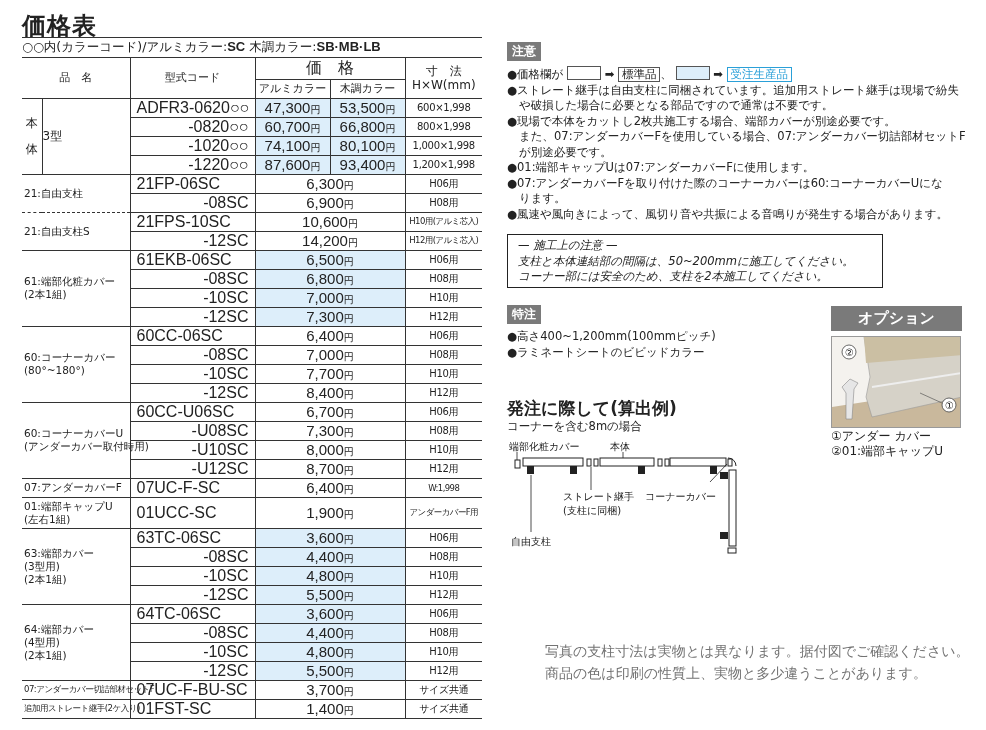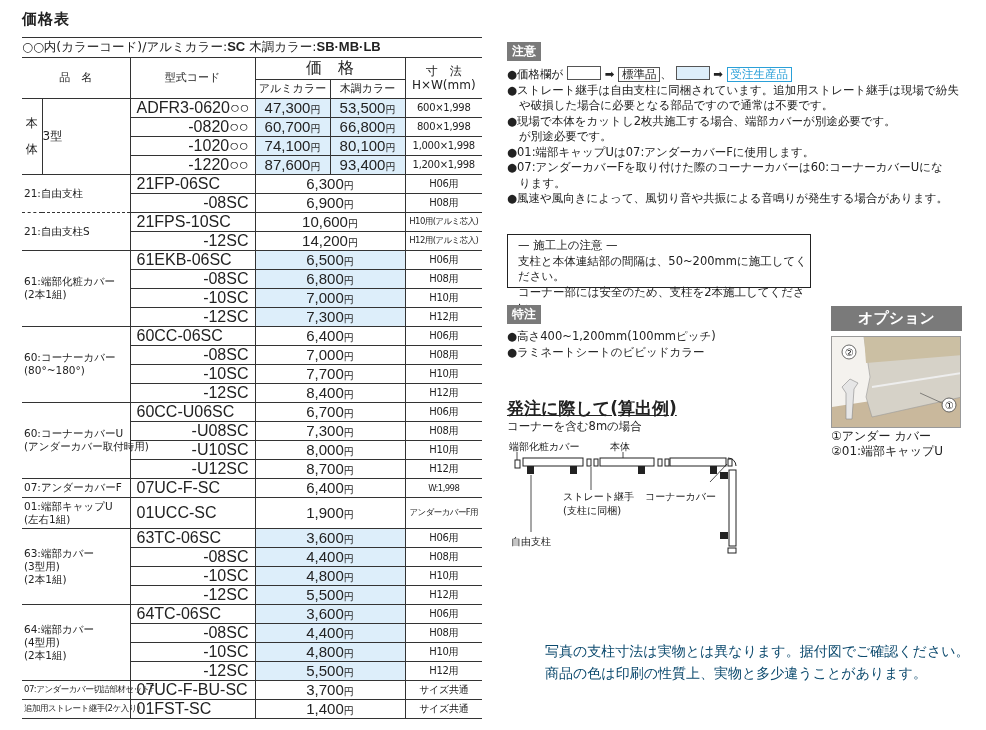--- a/index.html
+++ b/index.html
@@ -1,17 +1,17 @@
 <!DOCTYPE html>
 <html><head>
 <meta charset="utf-8">
 <style>
   html,body{margin:0;padding:0;background:#fff;}
   body{width:986px;height:730px;position:relative;overflow:hidden;font-family:"DejaVu Sans","Liberation Sans",sans-serif;color:#222;}
-  .title{position:absolute;left:22px;top:10px;font-size:15px;font-weight:bold;letter-spacing:1px;}
+  .title{position:absolute;left:22px;top:10px;font-size:24px;font-weight:bold;letter-spacing:1px;}
   .title-rule{position:absolute;left:22px;top:37px;width:460px;height:1px;background:#333;}
   .subtitle{position:absolute;left:22px;top:39px;font-size:12.5px;white-space:nowrap;}
   .subtitle b{font-family:"Liberation Sans",sans-serif;font-weight:bold;font-size:13px;}
   table.price{position:absolute;left:22px;top:57px;width:460px;border-collapse:collapse;table-layout:fixed;}
   table.price td, table.price th{border-bottom:1px solid #333;padding:0;height:17.5px;font-weight:normal;}
   .hdr th{font-size:11px;text-align:center;}
   .col-code{width:125px;}
   .col-alu{width:75px;}
   .col-wood{width:75px;}
   .col-size{width:77px;}
@@ -26,29 +26,29 @@
   .name.small{font-size:8.5px;letter-spacing:-0.5px;}
   .hontai{font-size:12px;text-align:center;width:20px;line-height:26px;}
 
   .note-tag{position:absolute;background:#7a7a7a;color:#fff;font-size:12px;font-weight:bold;padding:1px 5px;}
   .note-list{position:absolute;left:507px;font-size:11.5px;line-height:15.5px;}
   .note-list .ind{padding-left:12px;}
   .legend-box{display:inline-block;width:32px;height:12px;border:1px solid #555;vertical-align:-2px;background:#fff;}
   .legend-box.blue{background:#ddeefa;}
   .legend-label{display:inline-block;border:1px solid #555;padding:0 3px;line-height:13px;}
   .legend-label.cyan{color:#2aa0d8;border-color:#2aa0d8;}
-  .caution{position:absolute;left:507px;top:234px;width:304px;height:54px;border:1.5px solid #222;font-size:11.5px;line-height:15.5px;padding:3px 0 0 10px;box-sizing:border-box;}
+  .caution{position:absolute;left:507px;top:234px;width:376px;height:54px;border:1.5px solid #222;font-size:11.5px;line-height:15.5px;padding:3px 0 0 10px;box-sizing:border-box;font-style:italic;}
   .special{position:absolute;left:507px;top:329px;font-size:11.5px;line-height:15.5px;}
-  .section2{position:absolute;left:507px;top:397px;font-size:17px;font-weight:bold;text-decoration:underline;}
+  .section2{position:absolute;left:507px;top:397px;font-size:17px;font-weight:bold;}
   .section2-sub{position:absolute;left:507px;top:419px;font-size:11.5px;}
   .option-hdr{position:absolute;left:831px;top:306px;width:131px;height:25px;background:#7a7a7a;color:#fff;font-weight:bold;font-size:15px;text-align:center;line-height:25px;}
   .option-img{position:absolute;left:831px;top:336px;width:130px;height:92px;border:1px solid #999;box-sizing:border-box;background:#e8e4dc;overflow:hidden;}
   .option-cap{position:absolute;left:831px;top:429px;font-size:12px;line-height:15px;}
   .diagram{position:absolute;left:505px;top:440px;width:245px;height:120px;}
-  .footer{position:absolute;left:545px;top:640px;font-size:14px;line-height:22px;color:#0c4a6e;}
+  .footer{position:absolute;left:545px;top:640px;font-size:14px;line-height:22px;color:#737373;}
 </style>
 </head>
 <body>
 
 <div class="title">価格表</div>
 <div class="title-rule"></div>
 <div class="subtitle">
   <span>○○内(カラーコード)/アルミカラー:</span><b>SC</b><span> 木調カラー:</span><b>SB·MB·LB</b>
 </div>
 
@@ -263,20 +263,21 @@
     <span class="legend-box"></span>
     <span>➡</span>
     <span class="legend-label">標準品</span><span>、</span>
     <span class="legend-box blue"></span>
     <span>➡</span>
     <span class="legend-label cyan">受注生産品</span>
   </div>
   <div>●ストレート継手は自由支柱に同梱されています。追加用ストレート継手は現場で紛失</div>
   <div class="ind">や破損した場合に必要となる部品ですので通常は不要です。</div>
   <div>●現場で本体をカットし2枚共施工する場合、端部カバーが別途必要です。</div>
+  <div class="ind">また、07:アンダーカバーFを使用している場合、07:アンダーカバー切詰部材セットF</div>
   <div class="ind">が別途必要です。</div>
   <div>●01:端部キャップUは07:アンダーカバーFに使用します。</div>
   <div>●07:アンダーカバーFを取り付けた際のコーナーカバーは60:コーナーカバーUにな</div>
   <div class="ind">ります。</div>
   <div>●風速や風向きによって、風切り音や共振による音鳴りが発生する場合があります。</div>
 </div>
 
 <div class="caution">
   <div>— 施工上の注意 —</div>
   <div>支柱と本体連結部の間隔は、50~200mmに施工してください。</div>

